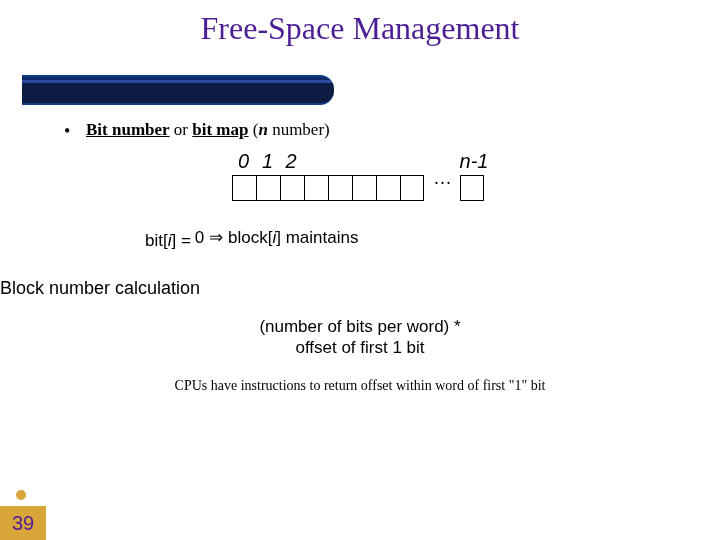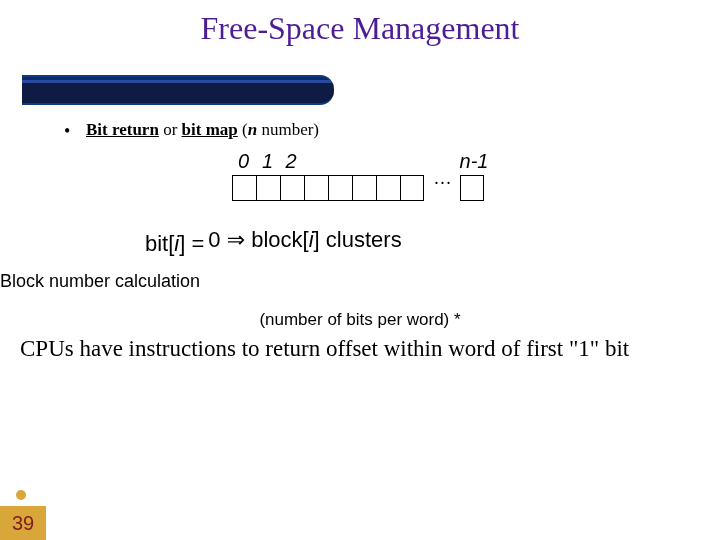--- a/index.html
+++ b/index.html
@@ -87,24 +87,24 @@
     font-family: "Times New Roman", serif;
   }
   .lastcol .cell { border-right: 1px solid #000; }
   .nlab {
     font-size: 20px; font-style: italic;
     text-align: left;
     margin-bottom: 2px;
   }
 
   .cases {
-    margin: 12px auto 4px auto;
+    margin: 12px auto 16px auto;
     width: 430px;
     font-family: Arial, sans-serif;
-    font-size: 22px;
+    font-size: 17px;
     position: relative;
   }
   .cases-line {
     display: flex;
     align-items: flex-start;
   }
   .cases-left {
     white-space: nowrap;
     padding-right: 4px;
     padding-top: 18px;
@@ -125,31 +125,32 @@
   }
   .calc-body {
     text-align: center;
     font-family: Arial, sans-serif;
     font-size: 17px;
     margin-top: 17px;
     line-height: 1.25;
   }
   .footnote {
     font-family: "Times New Roman", serif;
-    font-size: 23px;
-    margin-top: 6px;
+    font-size: 14px;
+    text-align: center;
+    margin-top: 20px;
     padding: 0 20px;
   }
 
   .slidenum {
     position: absolute;
     left: 0; bottom: 0;
     width: 46px; height: 34px;
     background: #d9a63a;
-    color: #7f1d1d;
+    color: #4c1d95;
     font-family: Arial, sans-serif;
     font-size: 20px;
     text-align: center;
     line-height: 34px;
   }
   .dot {
     position: absolute;
     left: 16px; bottom: 40px;
     width: 10px; height: 10px;
     border-radius: 50%;
@@ -159,21 +160,21 @@
 </head>
 <body>
 
 <h1 class="title">Free-Space Management</h1>
 
 <div class="accent-bar"></div>
 
 <div class="content">
   <ul class="top">
     <li>
-      <span class="bold ul-text">Bit return</span><span> or </span><span class="bold ul-text">bit map</span><span>  (</span><span class="bold ital">n</span><span> number)</span>
+      <span class="bold ul-text">Bit number</span><span> or </span><span class="bold ul-text">bit map</span><span>  (</span><span class="bold ital">n</span><span> number)</span>
     </li>
   </ul>
 </div>
 
 <div class="bitvec">
   <div class="bitvec-row">
     <div>
       <div class="bv-labels">
         <span style="width:24px">0</span>
         <span style="width:24px">1</span>
@@ -205,26 +206,27 @@
     <div class="cases-left">
       <span>bit[</span><span class="ital">i</span><span>] =</span>
     </div>
     <div class="cases-brace">
       <div></div>
       <div></div>
       <div></div>
     </div>
     <div class="cases-right">
       <div class="row2">
-        <span>0 </span><span class="arrow">⇒</span><span> block[</span><span class="ital">i</span><span>] clusters</span>
+        <span>0 </span><span class="arrow">⇒</span><span> block[</span><span class="ital">i</span><span>] maintains</span>
       </div>
     </div>
   </div>
 </div>
 
 <div class="calc-head">Block number calculation</div>
 <div class="calc-body">
   <div>(number of bits per word) *</div>
+  <div>offset of first 1 bit</div>
 </div>
 <div class="footnote">CPUs have instructions to return offset within word of first "1" bit</div>
 
 <div class="dot"></div>
 <div class="slidenum">39</div>
 
 </body></html>

